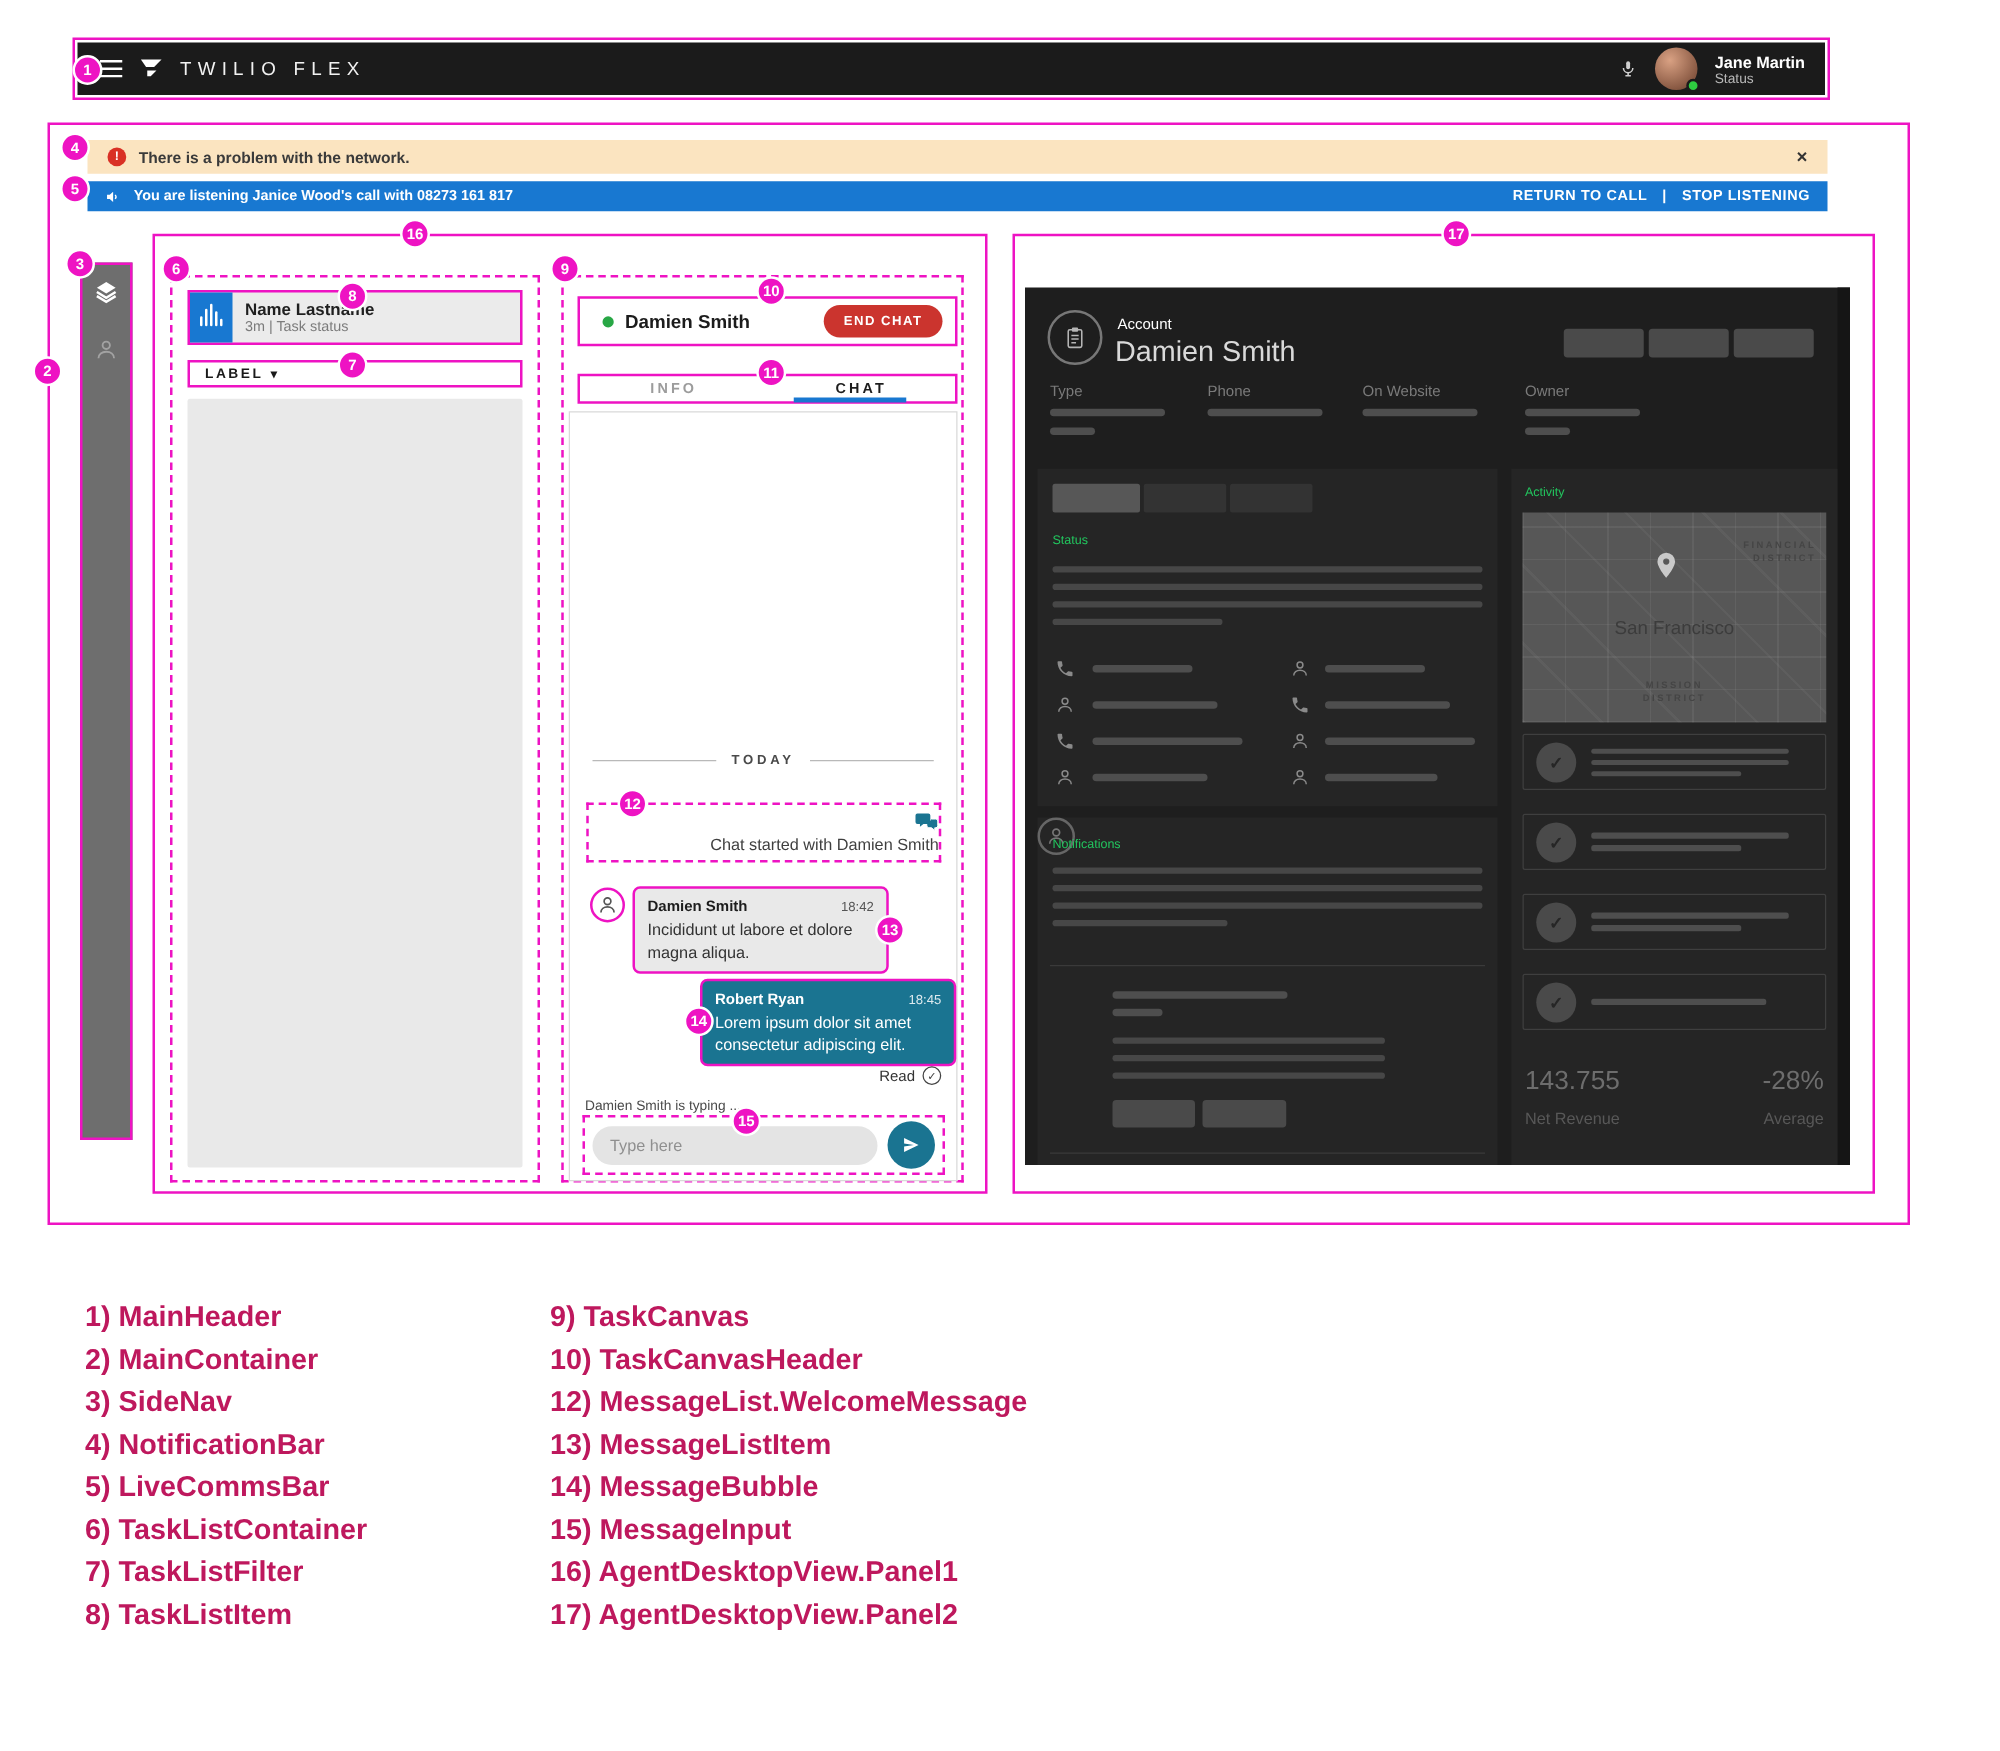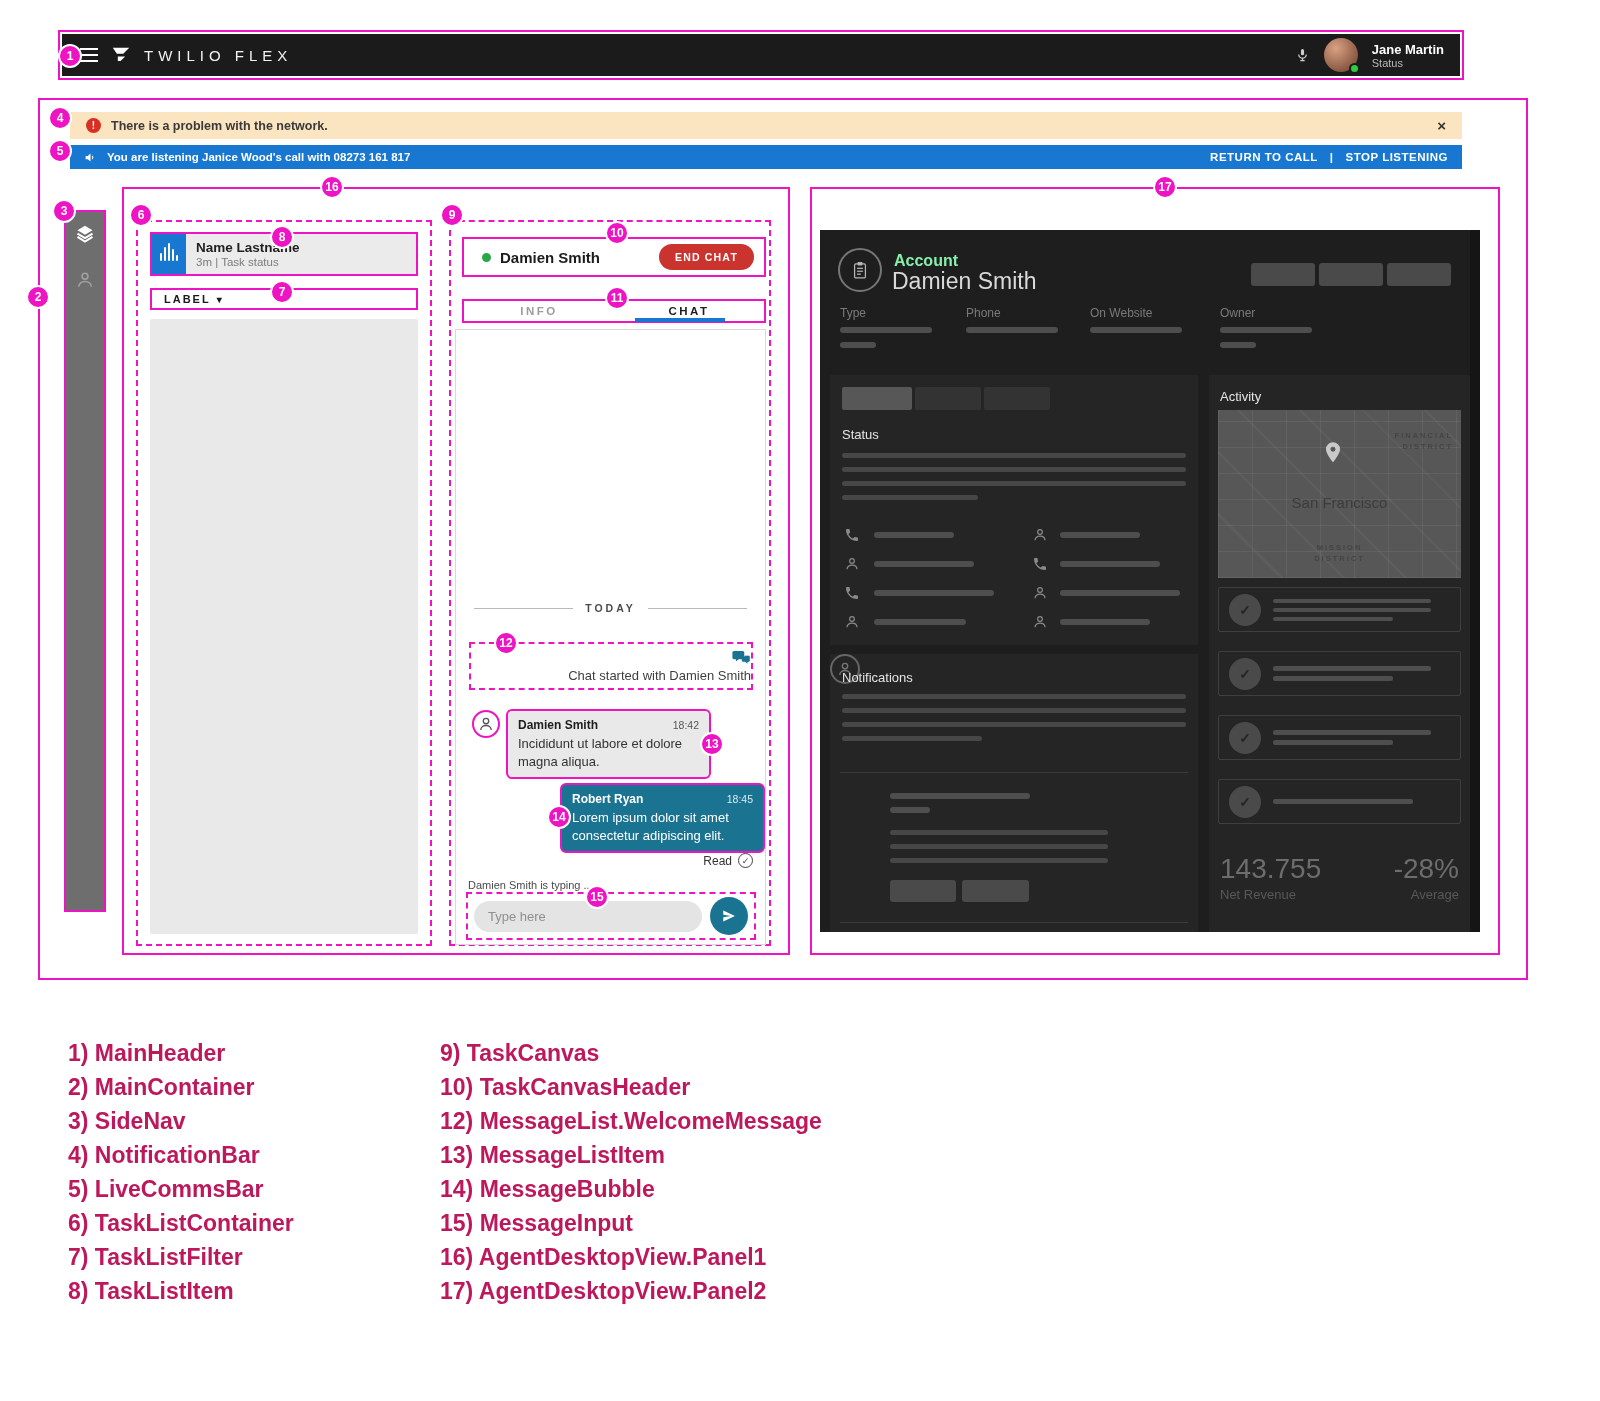--- a/index.html
+++ b/index.html
@@ -107,28 +107,28 @@
   .typein{flex:1;height:31px;border:none;border-radius:16px;background:#e4e4e4;padding:0 14px;
     font-size:13px;color:#333;font-family:"Liberation Sans",sans-serif;outline:none}
   .typein::placeholder{color:#8f8f8f}
   .sendbtn{width:38px;height:38px;border-radius:50%;background:var(--teal);border:none;flex:none;
     display:flex;align-items:center;justify-content:center;cursor:pointer}
   
   .crm{left:8px;top:41px;width:660px;height:702px;background:var(--panel)}
   .crm .scroll{right:0;top:0;width:10px;height:100%;background:#151515}
   .acct-av{left:18px;top:18px;width:44px;height:44px;border-radius:50%;border:2px solid #777;
     display:flex;align-items:center;justify-content:center}
-  .acct-label{left:74px;top:22px;font-size:16px;font-weight:bold;color:#86efac}
+  .acct-label{left:74px;top:22px;font-size:12px;font-weight:normal;color:#ffffff}
   .acct-name{left:72px;top:38px;font-size:23px;color:#d9d9d9}
   .gbtn{background:#4a4a4a;border:none;border-radius:3px;position:absolute;cursor:pointer}
   .fld{font-size:12px;color:#7a7a7a;position:absolute}
   .sk{position:absolute;height:6px;border-radius:3px;background:var(--sk)}
   .sk5{position:absolute;height:5px;border-radius:3px;background:#474747}
   .card{position:absolute;background:var(--card)}
-  .card-title{position:absolute;font-size:13px;color:#e5e5e5}
+  .card-title{position:absolute;font-size:10px;color:#22c55e}
   .stab{position:absolute;height:23px;border-radius:2px;border:none;cursor:pointer}
   .icn{position:absolute;width:16px;height:16px}
   .ncirc{left:14px;top:136px;width:30px;height:30px;border-radius:50%;border:2px solid #666;
     display:flex;align-items:center;justify-content:center}
   
   .map{left:9px;top:35px;width:243px;height:168px;background:#575757;overflow:hidden;
     background-image:
       repeating-linear-gradient(0deg, rgba(255,255,255,.06) 0 1px, transparent 1px 26px),
       repeating-linear-gradient(90deg, rgba(255,255,255,.06) 0 1px, transparent 1px 34px),
       repeating-linear-gradient(45deg, rgba(255,255,255,.04) 0 2px, transparent 2px 44px)}
@@ -136,21 +136,21 @@
   .map-ne{position:absolute;right:8px;top:20px;width:80px;text-align:right;font-size:7.5px;
     letter-spacing:2px;color:#454545;font-weight:bold;line-height:11px}
   .map-s{position:absolute;left:50%;transform:translateX(-50%);bottom:14px;width:84px;text-align:center;
     font-size:7.5px;letter-spacing:2px;color:#454545;font-weight:bold;line-height:11px}
   .ac-card{position:absolute;left:9px;width:243px;height:45px;border:1px solid #3f3f3f;border-radius:2px;
     display:flex;align-items:center;gap:12px;padding:6px 10px}
   .ac-circ{width:32px;height:32px;border-radius:50%;background:#4a4a4a;color:#262626;font-size:14px;
     font-weight:bold;display:flex;align-items:center;justify-content:center;flex:none}
   .ac-lines{flex:1;display:flex;flex-direction:column;gap:5px}
   .ac-lines i{display:block;height:5px;border-radius:2px;background:#4e4e4e}
-  .stat-val{position:absolute;font-size:28px;color:#6d6d6d}
+  .stat-val{position:absolute;font-size:21px;color:#6d6d6d}
   .stat-lab{position:absolute;font-size:13px;color:#585858}
   
   .legend{position:absolute;list-style:none;font-size:23px;font-weight:bold;color:#be185d}
   .legend li{line-height:34px}
   svg{display:block}
 </style>
 </head>
 <body>
 
 <div class="canvas">

